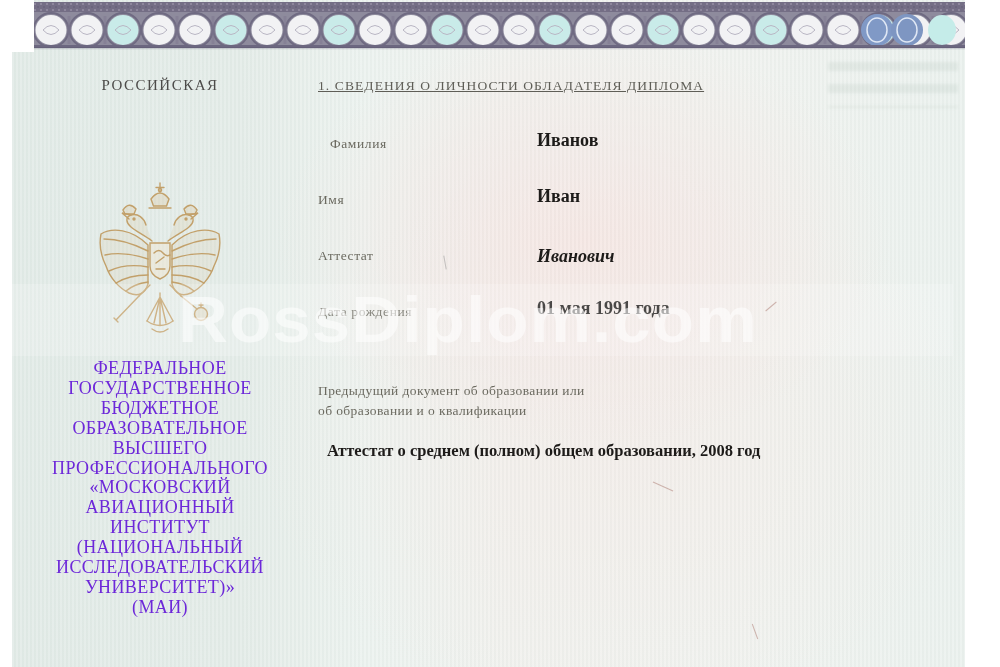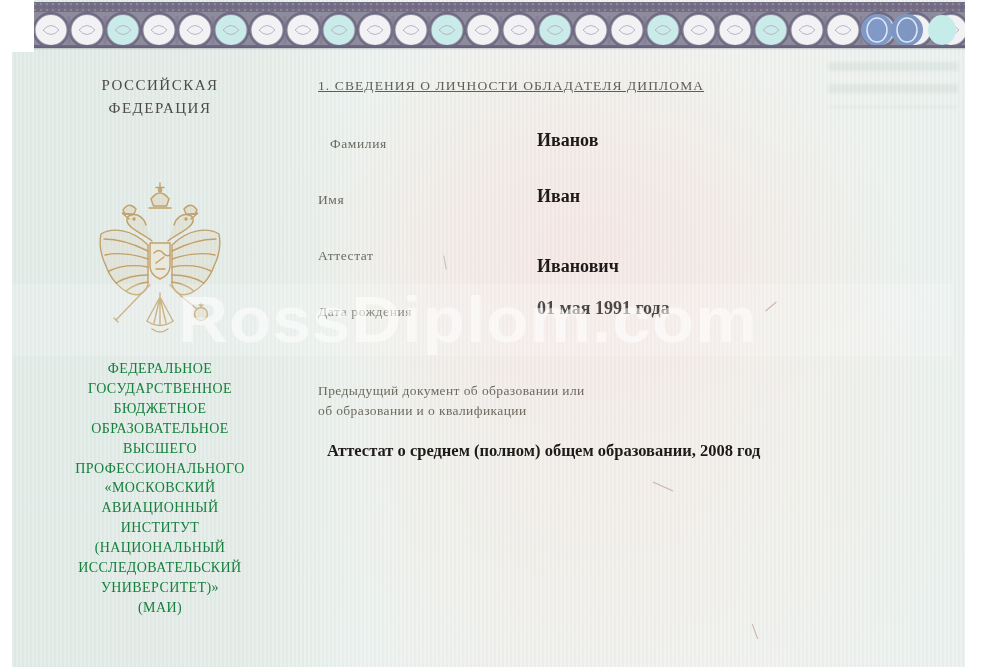--- a/index.html
+++ b/index.html
@@ -25,30 +25,30 @@
   
   .band{position:absolute;left:33px;top:2px;width:932px;height:46px;}
   .band-shadow{position:absolute;left:33px;top:47px;width:932px;height:3px;
     background:linear-gradient(180deg, rgba(90,85,110,0.45), rgba(90,85,110,0));}
 
   
   .country{position:absolute;left:45px;top:74px;width:230px;text-align:center;
     font-size:15px;letter-spacing:1.5px;line-height:23px;color:#4c4b49;}
   .emblem{position:absolute;left:96px;top:181px;width:128px;height:164px;}
   .institution{position:absolute;left:40px;top:359px;width:240px;text-align:center;
-    font-size:14px;line-height:19.9px;letter-spacing:0.4px;color:#15803d;}
+    font-size:18px;line-height:19.9px;letter-spacing:0.4px;color:#6d28d9;}
 
   
   .section-title{position:absolute;left:318px;top:78px;
     font-size:13.5px;letter-spacing:1.1px;color:#5f5e57;text-decoration:underline;}
   .field-label{position:absolute;left:318px;font-size:13.5px;letter-spacing:0.6px;color:#6b6a60;}
   .field-value{position:absolute;left:537px;font-size:18px;font-weight:bold;color:#1d1b19;}
   .lbl-0{top:136px;margin-left:12px;} .val-0{top:130px;}
   .lbl-1{top:192px;} .val-1{top:186px;}
-  .lbl-2{top:248px;} .val-2{top:256px;}
+  .lbl-2{top:248px;} .val-2{top:246px;font-style:italic;}
   .lbl-3{top:304px;} .val-3{top:298px;}
 
   .prevdoc{position:absolute;left:318px;top:381px;
     font-size:13.5px;line-height:20px;letter-spacing:0.4px;color:#6b6a60;}
   .prevdoc-value{position:absolute;left:327px;top:441px;
     font-size:16.5px;font-weight:bold;color:#1d1b19;}
 
   
   .wm-strip{position:absolute;left:0;top:284px;width:953px;height:72px;
     background:rgba(255,255,255,0.20);}
@@ -104,21 +104,20 @@
         <ellipse cx="909" cy="28" rx="14" ry="15" fill="#c5ece9"></ellipse>
       </g>
       <rect x="0" y="43" width="932" height="3" fill="#6c6780"></rect>
     </svg>
   </div>
   <div class="band-shadow"></div>
   <div class="corner-white"></div>
 
   <div class="country">
     <div>РОССИЙСКАЯ</div>
-    <div>ФЕДЕРАЦИЯ</div>
   </div>
 
   <div class="emblem">
     <svg width="128" height="164" viewBox="0 0 128 164" fill="none" stroke="#c2a06a" stroke-width="1.4" stroke-linecap="round">
 
       <path d="M64 2 v9 M60 6.5 h8"></path>
       <path d="M55 18 q9 -12 18 0 l-2.5 7 h-13 Z" fill="rgba(216,189,140,0.25)"></path>
       <circle cx="64" cy="9" r="1.6"></circle>
       <path d="M53 27 h22"></path>
 

